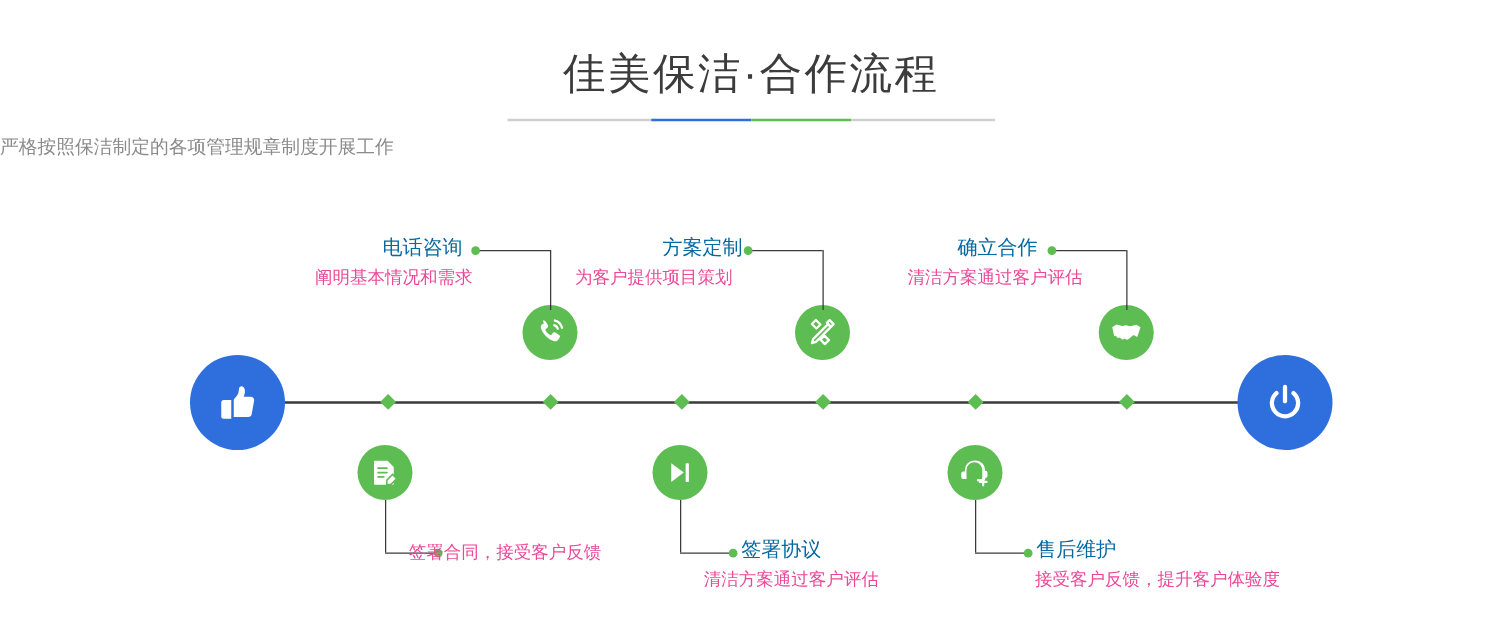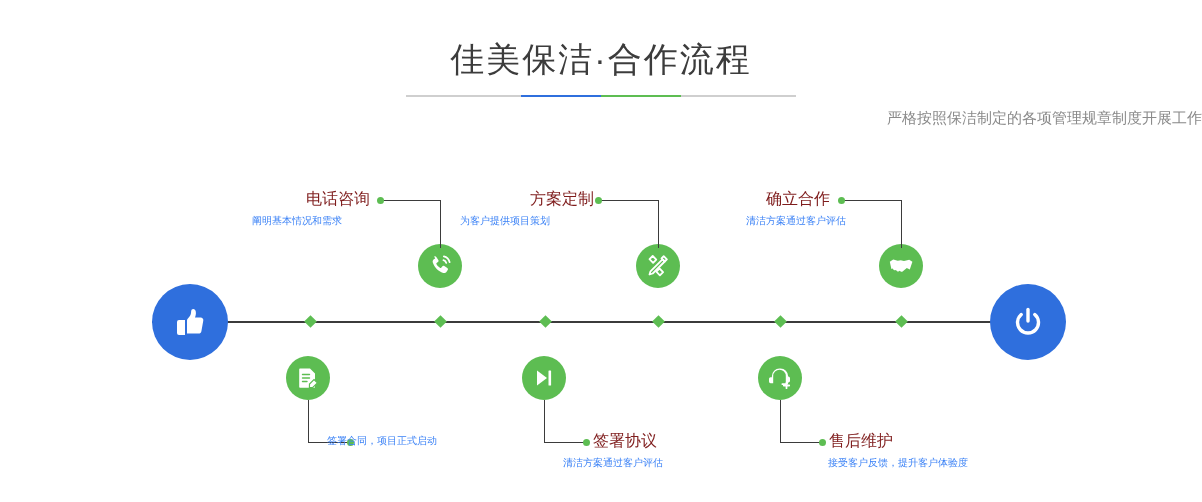--- a/index.html
+++ b/index.html
@@ -55,21 +55,21 @@
   .rule-right {
     left: 681px;
     width: 115px;
     background: #cfcfcf;
   }
   .subtitle {
     position: absolute;
     left: 0;
     top: 105px;
     width: 1202px;
-    text-align: right;
+    text-align: left;
     font-size: 15px;
     color: #8a8a8a;
     line-height: 26px;
   }
 
   
   .axis {
     position: absolute;
     left: 152px;
     top: 321px;
@@ -126,26 +126,26 @@
     border-radius: 50%;
     background: #5dbd52;
   }
 
   .label-block {
     position: absolute;
     white-space: nowrap;
   }
   .label-block .lbl-title {
     font-size: 16px;
-    color: #7f1d1d;
+    color: #0369a1;
     line-height: 22px;
   }
   .label-block .lbl-desc {
-    font-size: 10px;
-    color: #3b82f6;
+    font-size: 14px;
+    color: #ec4899;
     line-height: 22px;
   }
   .label-block.above { text-align: left; }
   .label-block.below { text-align: left; }
 </style>
 </head>
 <body>
 
 <div id="canvas">
 
@@ -201,21 +201,21 @@
         <path d="M5 3.5h10l5 5V22a.8.8 0 0 1-.8.8H5a.8.8 0 0 1-.8-.8V4.3A.8.8 0 0 1 5 3.5z" fill="#ffffff"></path>
         <path d="M7.5 9.5h7M7.5 13h7M7.5 16.5h4.5" stroke="#5dbd52" stroke-width="1.4" stroke-linecap="round"></path>
         <path d="M19 14.5l3.4 3.4-4.6 4.6-3.4-.1.1-3.3z" fill="#ffffff" stroke="#5dbd52" stroke-width="1.2"></path>
       </svg>
     </span>
   </div>
   <div class="connector v" style="left:308px; top:400px; height:42px;"></div>
   <div class="connector h" style="left:308px; top:442px; width:42px;"></div>
   <div class="tip-dot" style="left:347px; top:439px;"></div>
   <div class="label-block below" style="left:357px; top:430px;">
-    <div class="lbl-desc" style="margin-left:-30px;">签署合同，项目正式启动</div>
+    <div class="lbl-desc" style="margin-left:-30px;">签署合同，接受客户反馈</div>
   </div>
 
   <div class="node-dot" style="left:541px;"></div>
   <div class="circle-icon" style="left:636px; top:244px;">
     <span>
       <svg width="26" height="26" viewBox="0 0 26 26" fill="none" stroke="#ffffff" stroke-width="1.8" stroke-linecap="round" stroke-linejoin="round">
         <path d="M4.5 21.5l3.2-1 12-12-2.2-2.2-12 12z"></path>
         <path d="M16.5 5.3l2.2-2.2 3.2 3.2-2.2 2.2z"></path>
         <path d="M4.5 6.2l3.2-3.2 3.6 3.6-3.2 3.2z"></path>
         <path d="M14.5 15.5l3.6 3.6-3.2 3.2-3.6-3.6z"></path>

